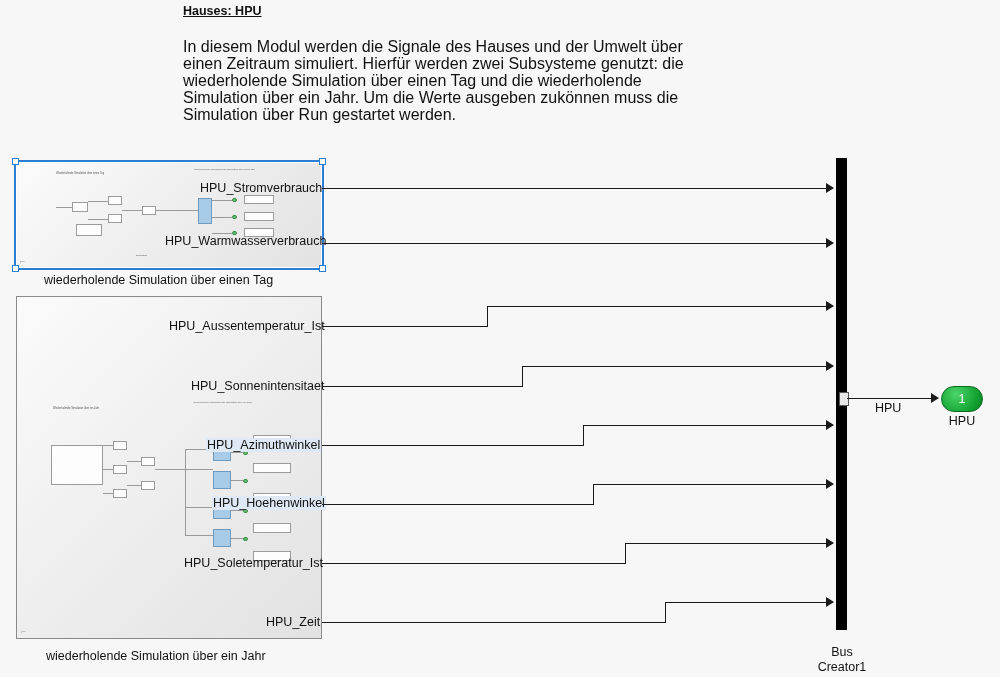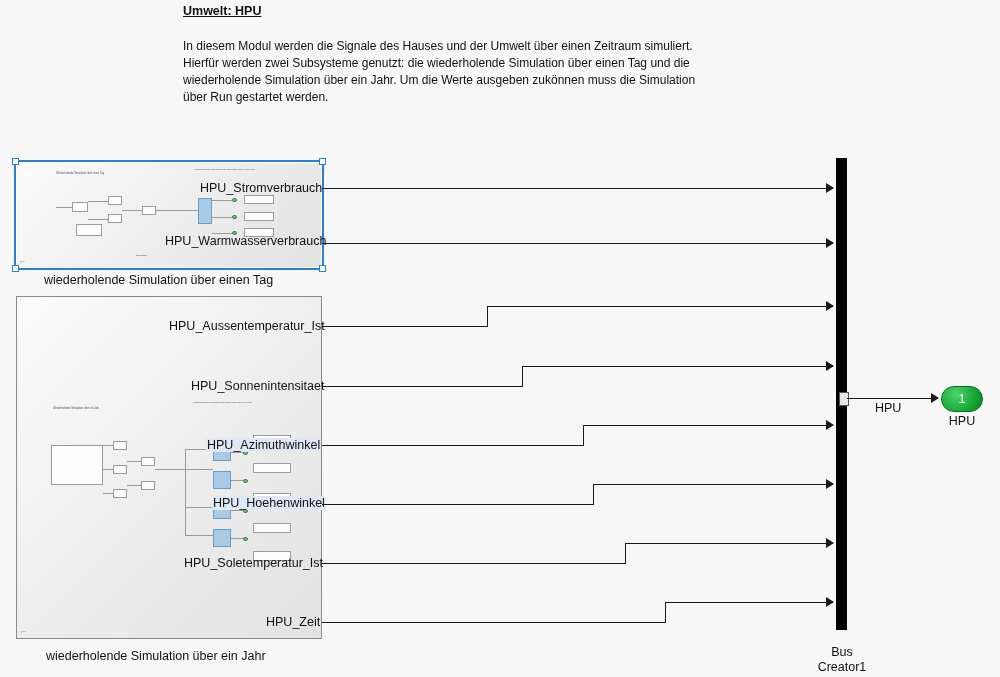--- a/index.html
+++ b/index.html
@@ -28,21 +28,21 @@
     font-weight: bold;
     color: #111;
     text-decoration: underline;
     white-space: nowrap;
   }
   .header-body {
     position: absolute;
     left: 183px;
     top: 38px;
     width: 520px;
-    font-size: 12px;
+    font-size: 16px;
     line-height: 17px;
     color: #111;
   }
   .subsystem {
     position: absolute;
     background: linear-gradient(135deg, #fbfbfb 0%, #ededed 55%, #e2e2e2 100%);
     box-sizing: border-box;
   }
   .subsystem.selected {
     border: 2px solid #2a7fd4;
@@ -170,21 +170,21 @@
     width: 120px;
     white-space: normal;
   }
   .mini-text.t2 { font-size: 2.4px; }
 </style>
 </head>
 <body>
 
 <div id="canvas">
 
-  <div class="header-title">Umwelt: HPU</div>
+  <div class="header-title">Hauses: HPU</div>
   <div class="header-body">In diesem Modul werden die Signale des Hauses und der Umwelt über einen Zeitraum simuliert. Hierfür werden zwei Subsysteme genutzt: die wiederholende Simulation über einen Tag und die wiederholende Simulation über ein Jahr. Um die Werte ausgeben zukönnen muss die Simulation über Run gestartet werden.</div>
 
   <div class="subsystem selected" style="left:14px; top:160px; width:310px; height:110px;">
     <div class="mini" style="left:0;top:0;width:100%;height:100%;">
       <div class="mini-text" style="left:40px; top:10px; width:115px;">Wiederholende Simulation über einen Tag</div>
       <div class="mini-text t2" style="left:178px; top:6px; width:120px;">Wiederholende wiederholende Simulation über einen Tag</div>
 
       <div class="mini-block" style="left:56px; top:40px; width:16px; height:10px;"></div>
       <div class="mini-block" style="left:92px; top:34px; width:14px; height:9px;"></div>
       <div class="mini-block" style="left:92px; top:52px; width:14px; height:9px;"></div>

